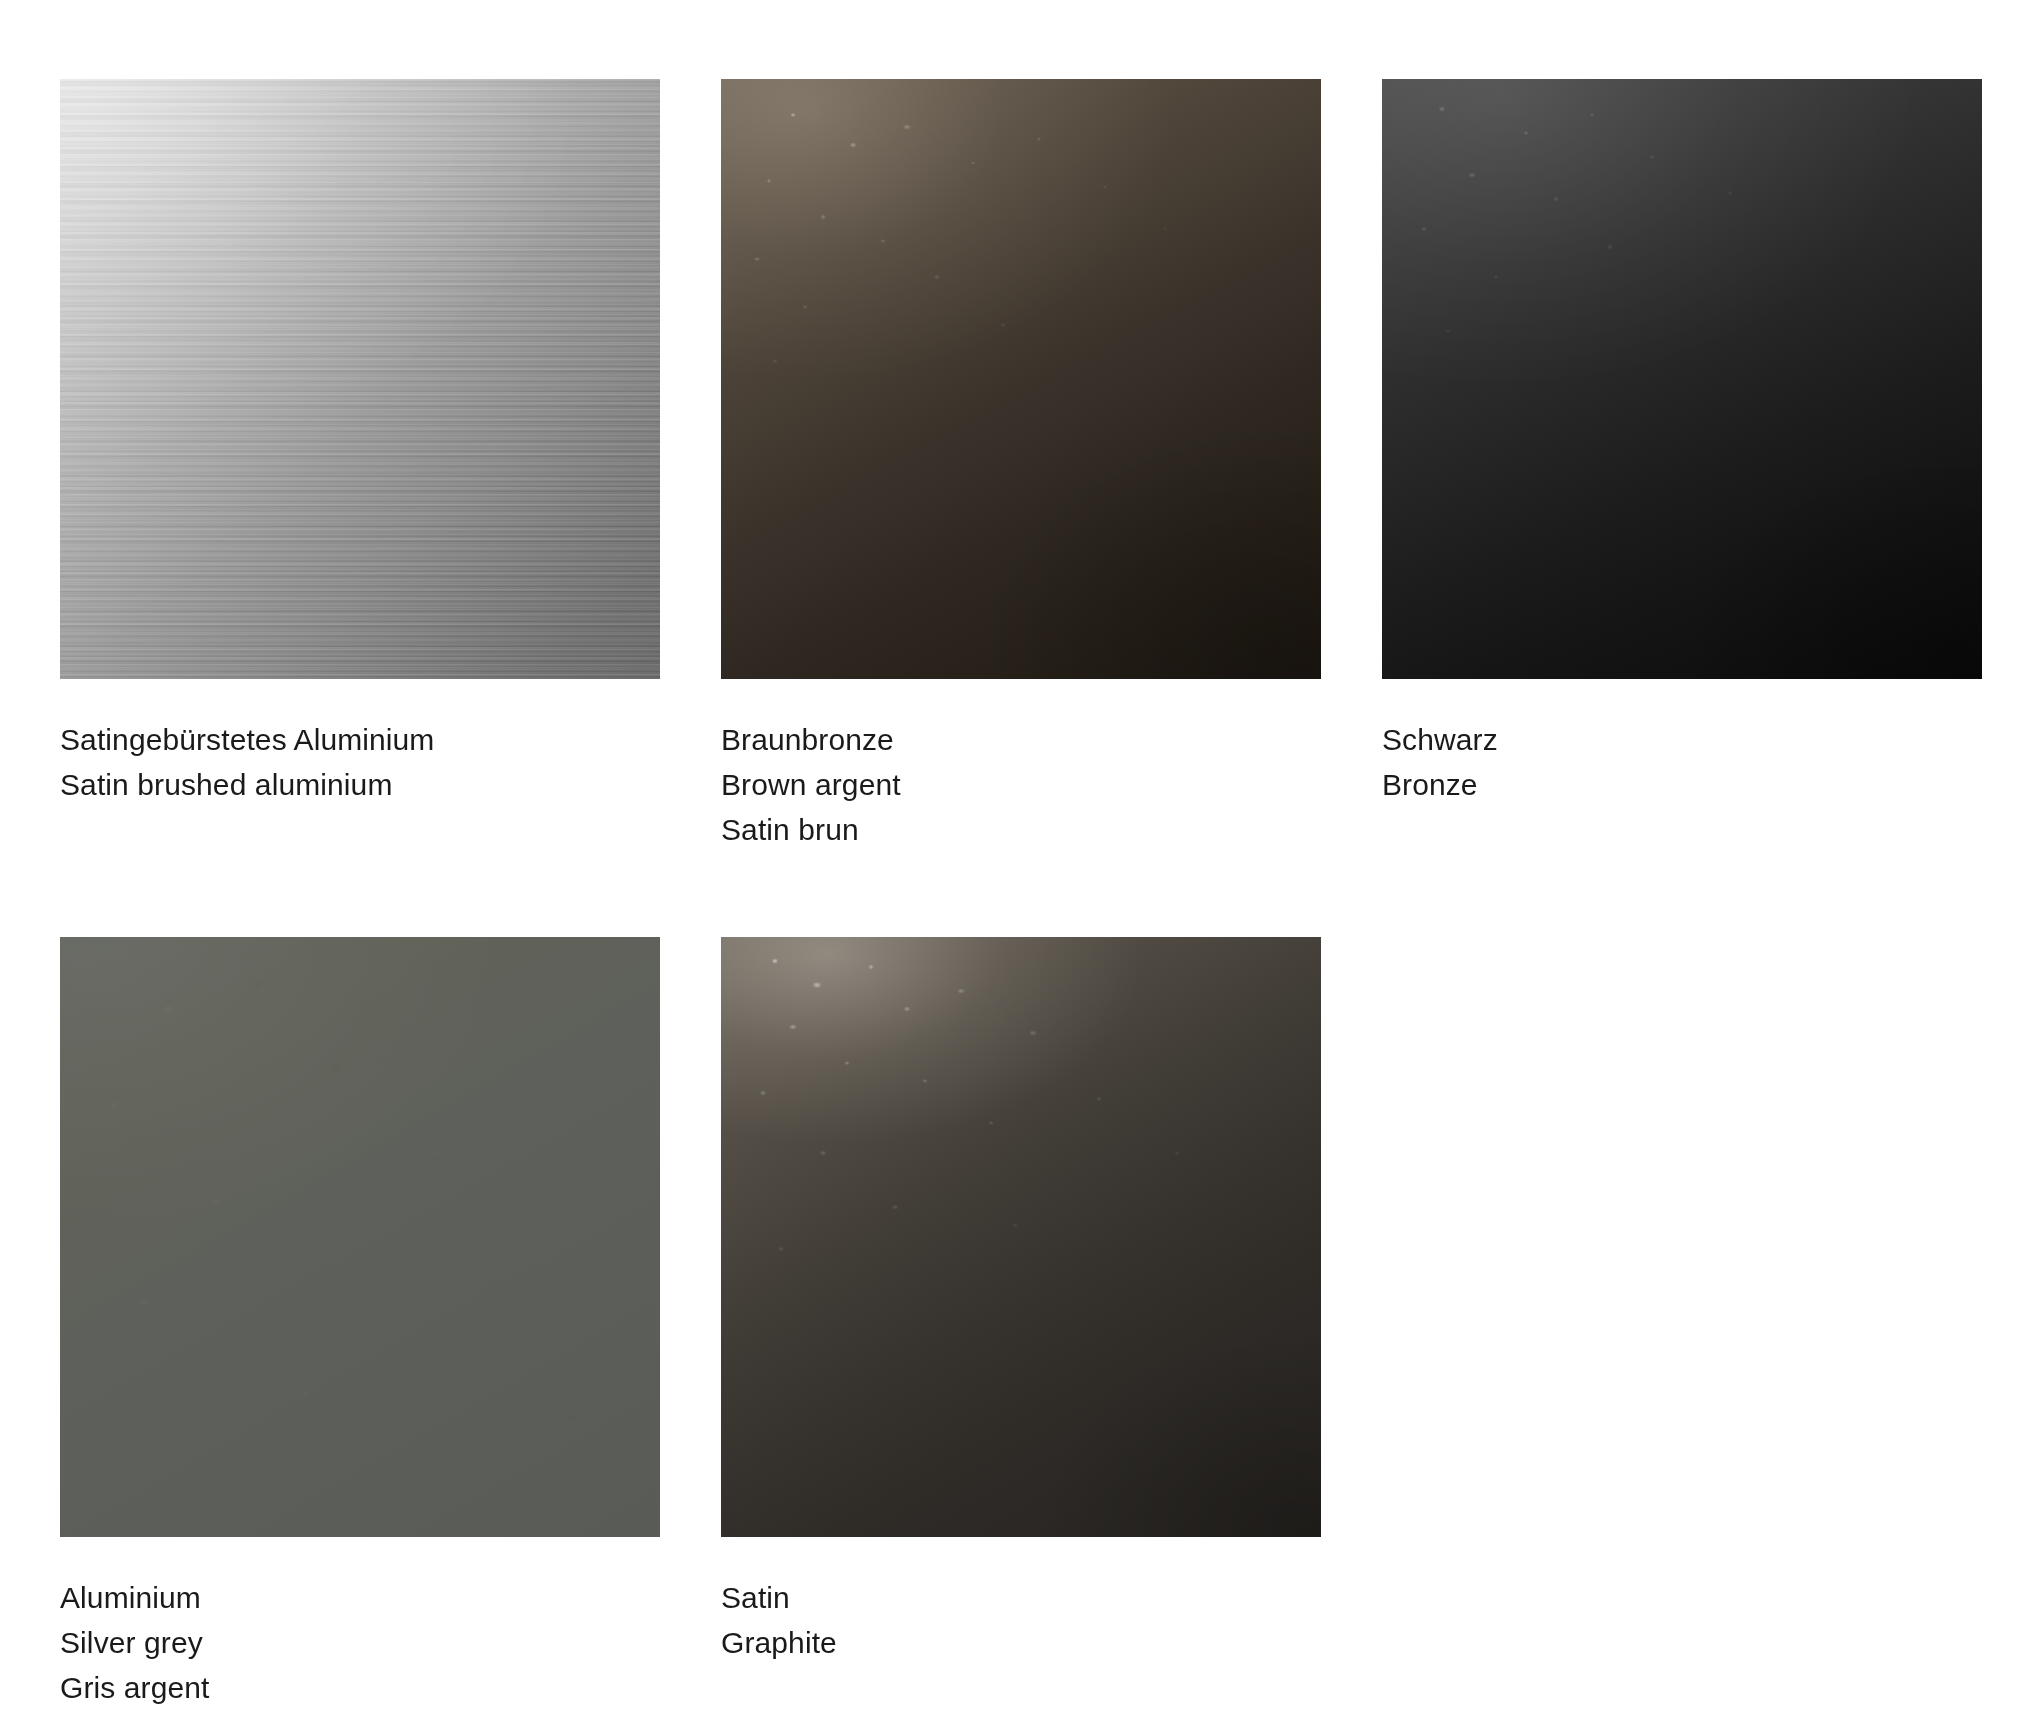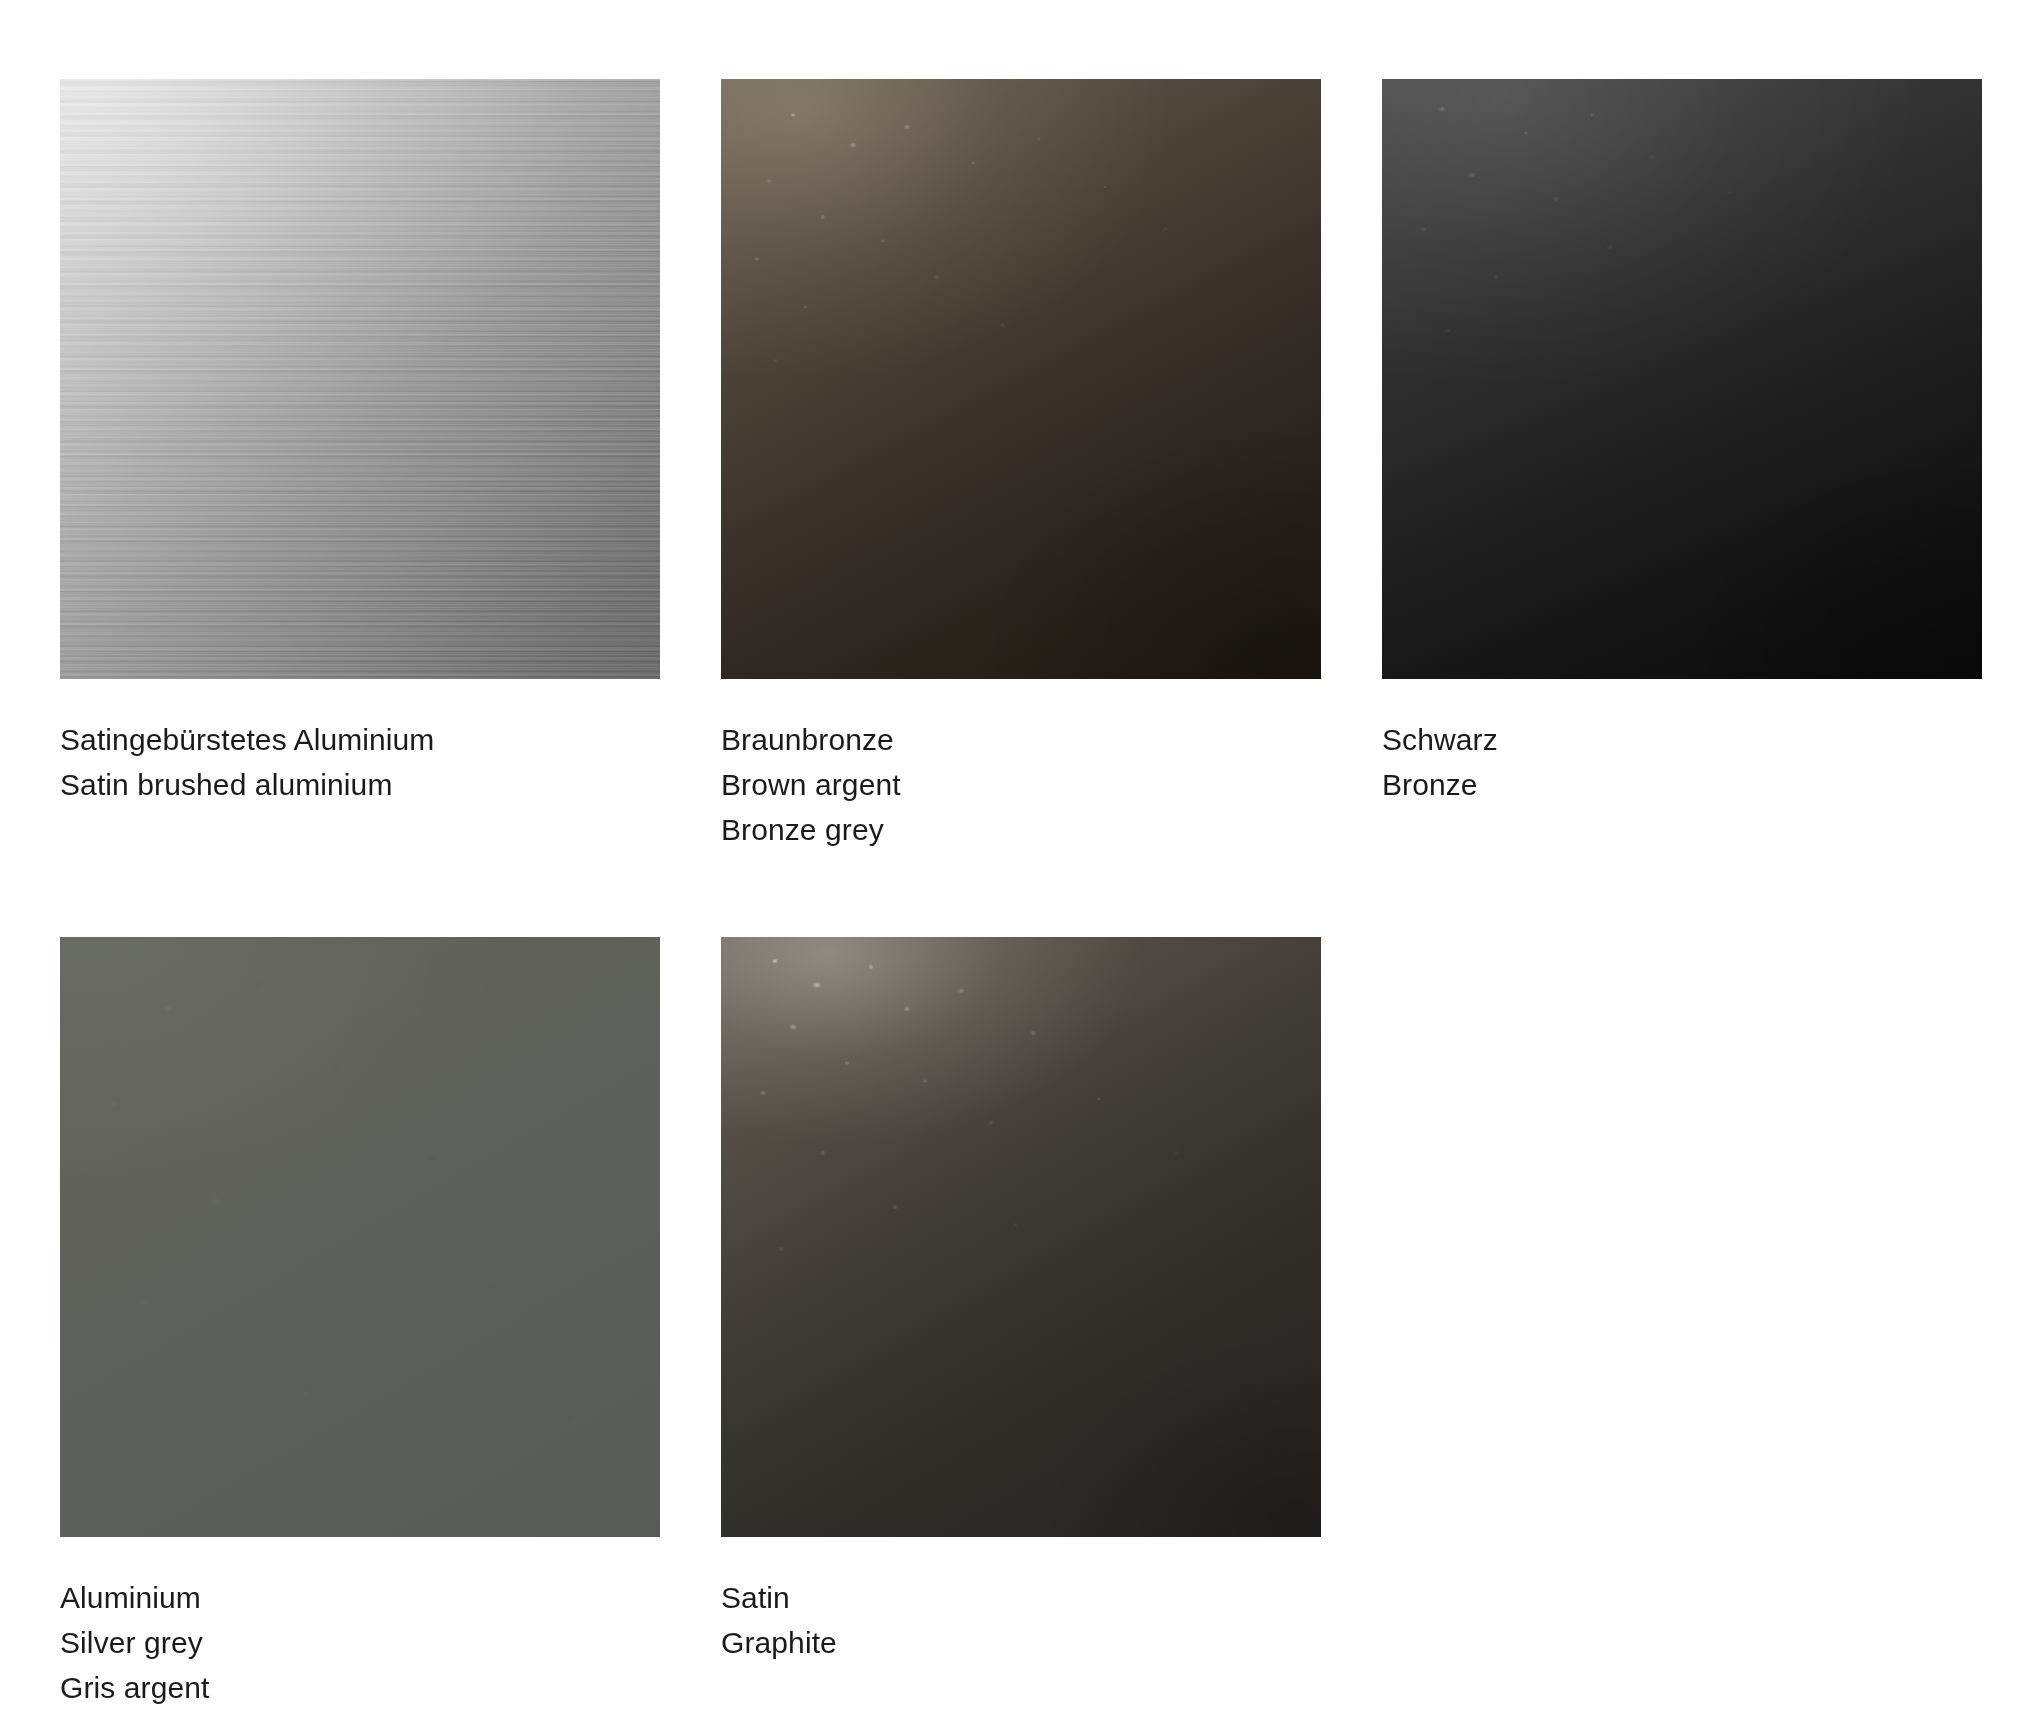--- a/index.html
+++ b/index.html
@@ -306,21 +306,21 @@
         <span class="line">Satingebürstetes Aluminium</span>
         <span class="line">Satin brushed aluminium</span>
       </div>
     </div>
 
     <div class="cell row-1">
       <div class="swatch sw-bronze"></div>
       <div class="caption">
         <span class="line">Braunbronze</span>
         <span class="line">Brown argent</span>
-        <span class="line">Bronze grey</span>
+        <span class="line">Satin brun</span>
       </div>
     </div>
 
     <div class="cell row-1">
       <div class="swatch sw-black"></div>
       <div class="caption">
         <span class="line">Schwarz</span>
         <span class="line">Bronze</span>
       </div>
     </div>

